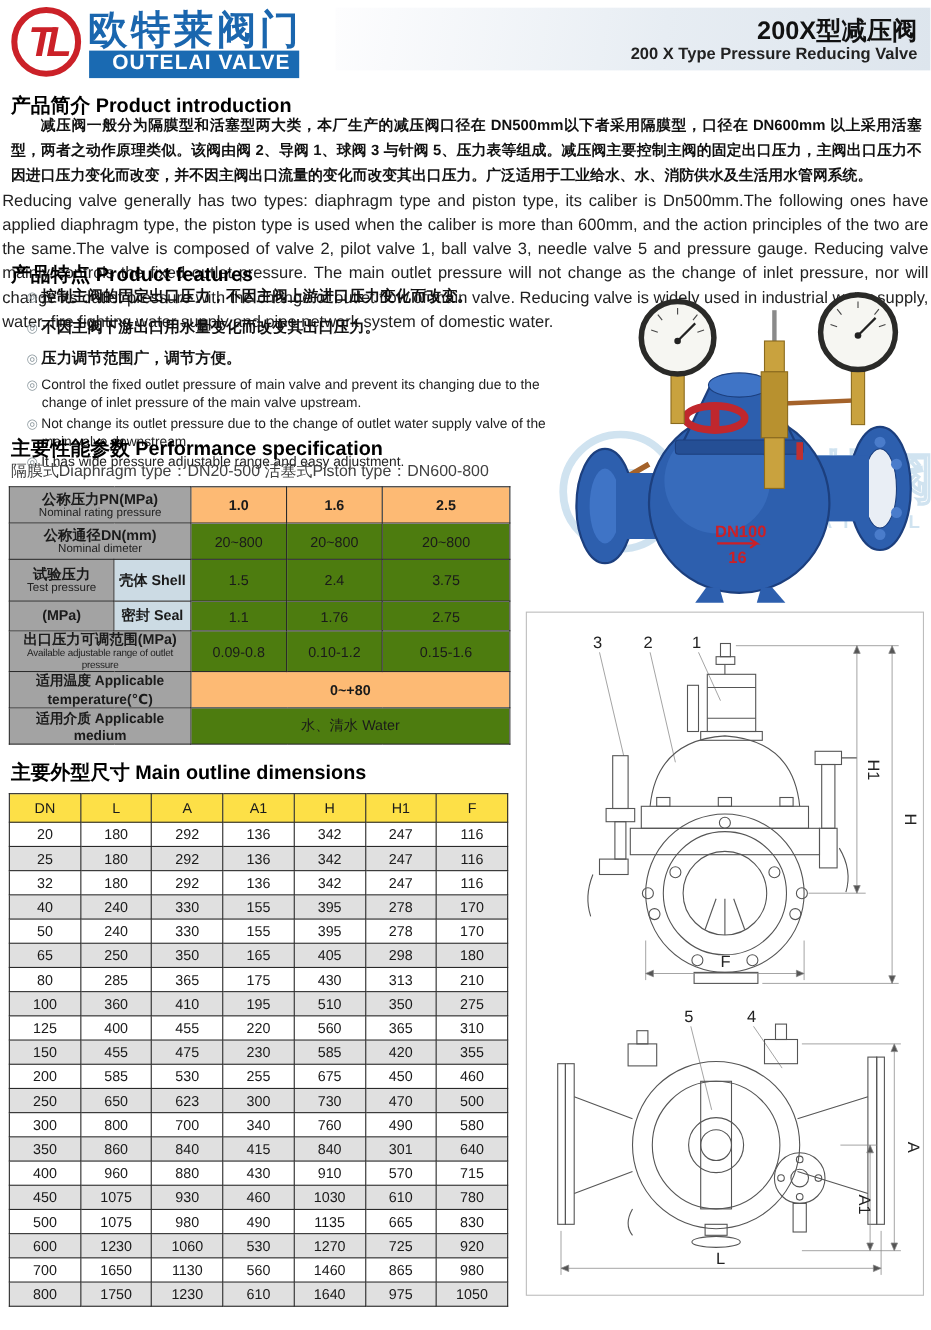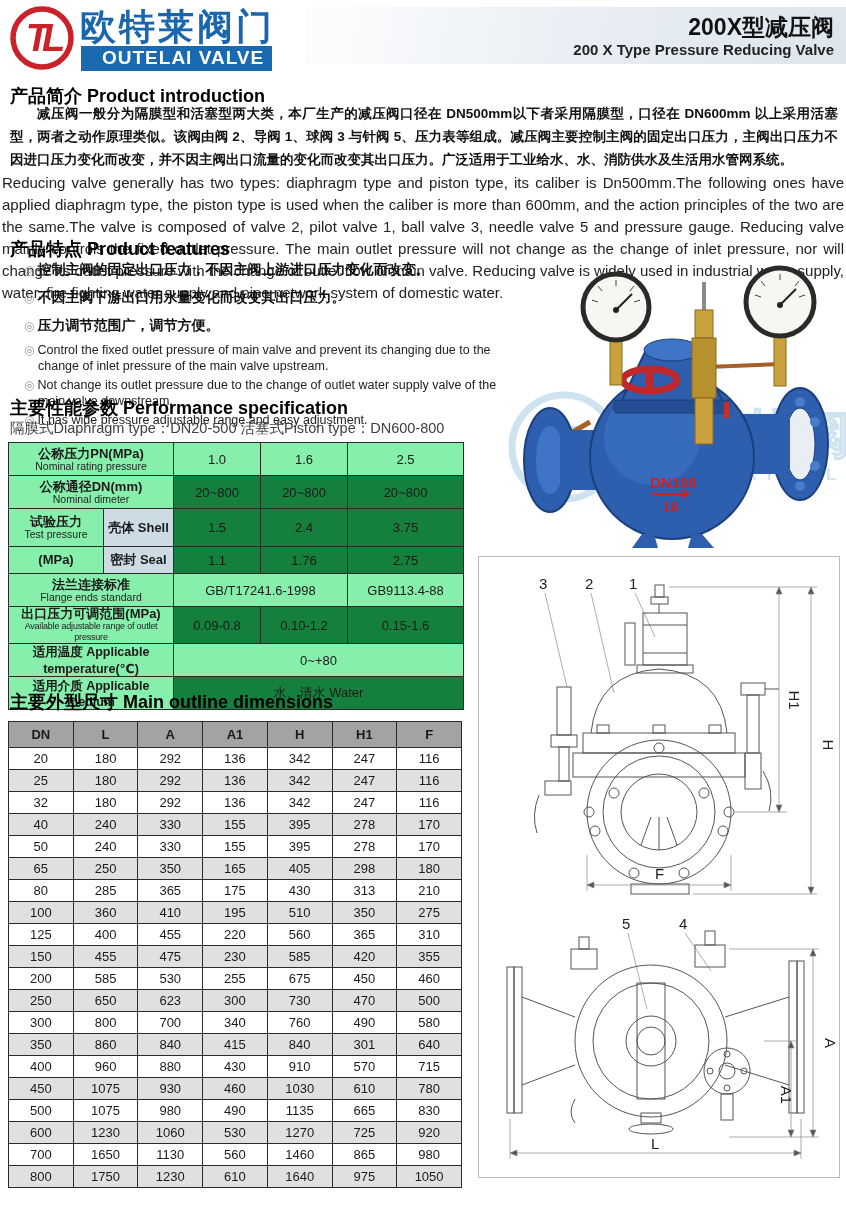--- a/index.html
+++ b/index.html
@@ -32,33 +32,33 @@
     padding-left:14px;text-indent:-14px;}
   .bullet{color:#8f9ba1;margin-right:3px;font-size:12px;}
   
   .photo{position:absolute;left:502px;top:252px;width:344px;height:300px;}
   
   .perf-sub{position:absolute;left:10px;top:419px;font-size:14.5px;color:#404040;}
   table{border-collapse:collapse;}
   .spec-table{position:absolute;left:8px;top:442px;width:455px;table-layout:fixed;}
   .spec-table td{border:1px solid #2a2a2a;text-align:center;vertical-align:middle;
     padding:0 2px;overflow:hidden;}
-  .spec-table .lbl{background:#86efac;}
+  .spec-table .lbl{background:#a3a3a3;}
   .spec-table .lbl .cn{font-size:13px;font-weight:bold;line-height:14px;}
   .spec-table .lbl .en{font-size:10.5px;line-height:11px;color:#222;}
   .spec-table .lbl .en.tiny{font-size:9px;letter-spacing:-0.2px;}
   .spec-table .sub{background:#ccdbe4;font-size:13px;font-weight:bold;}
-  .spec-table .val{font-size:13px;background:#15803d;}
-  .spec-table .shade{background:#86efac;}
+  .spec-table .val{font-size:13px;background:#4d7c0f;}
+  .spec-table .shade{background:#fdba74;font-weight:bold;}
   .spec-table .inline{font-size:12.5px;font-weight:bold;margin-top:40px;}
   
   .dims-table{position:absolute;left:8px;top:721px;width:454px;table-layout:fixed;}
   .dims-table td,.dims-table th{border:1px solid #2a2a2a;text-align:center;
     font-size:13px;padding:0;}
-  .dims-table th{background:#a3a3a3;font-weight:bold;height:25px;}
+  .dims-table th{background:#fde047;font-weight:normal;height:25px;}
   .dims-table td{height:21px;background:#fff;}
   .dims-table tr.shade td{background:#e0e0e0;}
   
   .draw-box{position:absolute;left:478px;top:556px;width:360px;height:620px;
     border:1px solid #bdbdbd;background:#fff;}
   .draw-box svg{position:absolute;left:0;}
   .dline{stroke:#555;stroke-width:1;fill:none;}
   .dthin{stroke:#888;stroke-width:0.7;fill:none;}
   .dlabel{font-size:15px;fill:#222;font-family:"Liberation Sans",sans-serif;}
 </style>
@@ -215,28 +215,20 @@
       </tr>
       <tr style="height: 27px;">
         <td class="lbl">
           <div class="cn">(MPa)</div>
         </td>
         <td class="sub">密封 Seal</td>
         <td class="val">1.1</td>
         <td class="val">1.76</td>
         <td class="val">2.75</td>
       </tr>
-      <tr style="height: 33px;">
-        <td class="lbl" colspan="2">
-          <div class="cn">法兰连接标准</div>
-          <div class="en">Flange ends standard</div>
-        </td>
-        <td class="val shade" colspan="2">GB/T17241.6-1998</td>
-        <td class="val shade">GB9113.4-88</td>
-      </tr>
       <tr style="height: 34px;">
         <td class="lbl" colspan="2">
           <div class="cn">出口压力可调范围(MPa)</div>
           <div class="en tiny">Available adjustable range of outlet pressure</div>
         </td>
         <td class="val">0.09-0.8</td>
         <td class="val">0.10-1.2</td>
         <td class="val">0.15-1.6</td>
       </tr>
       <tr style="height: 28px;">

